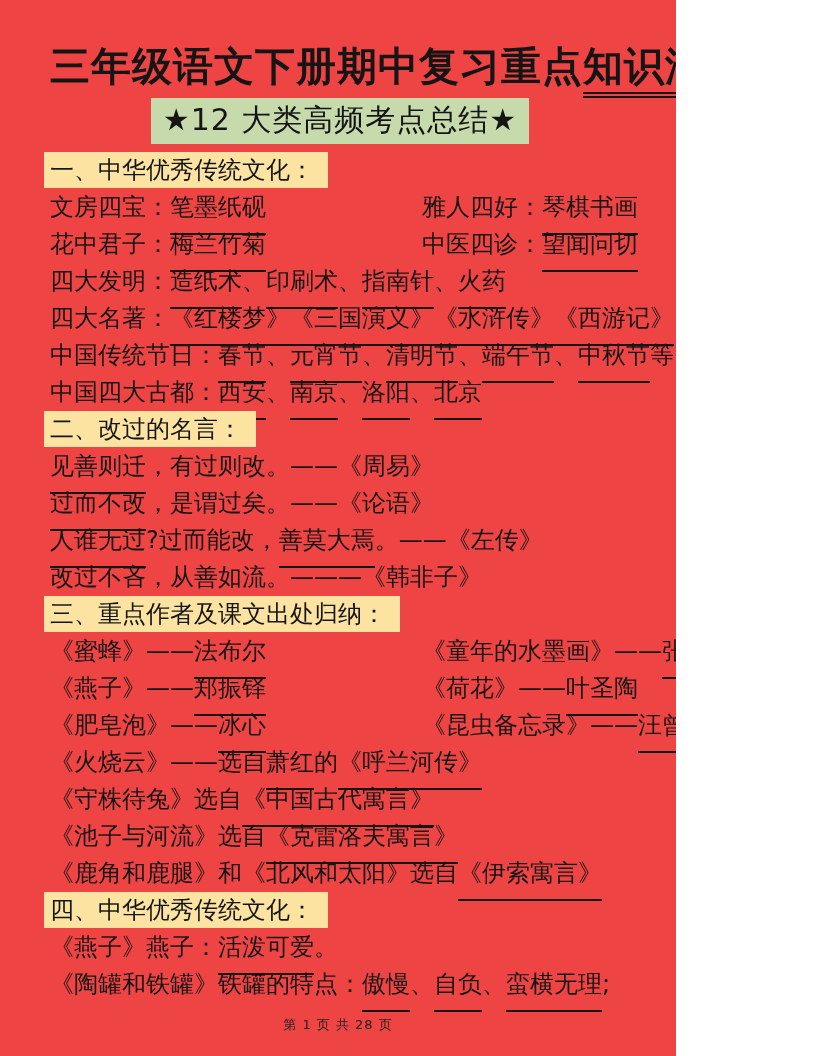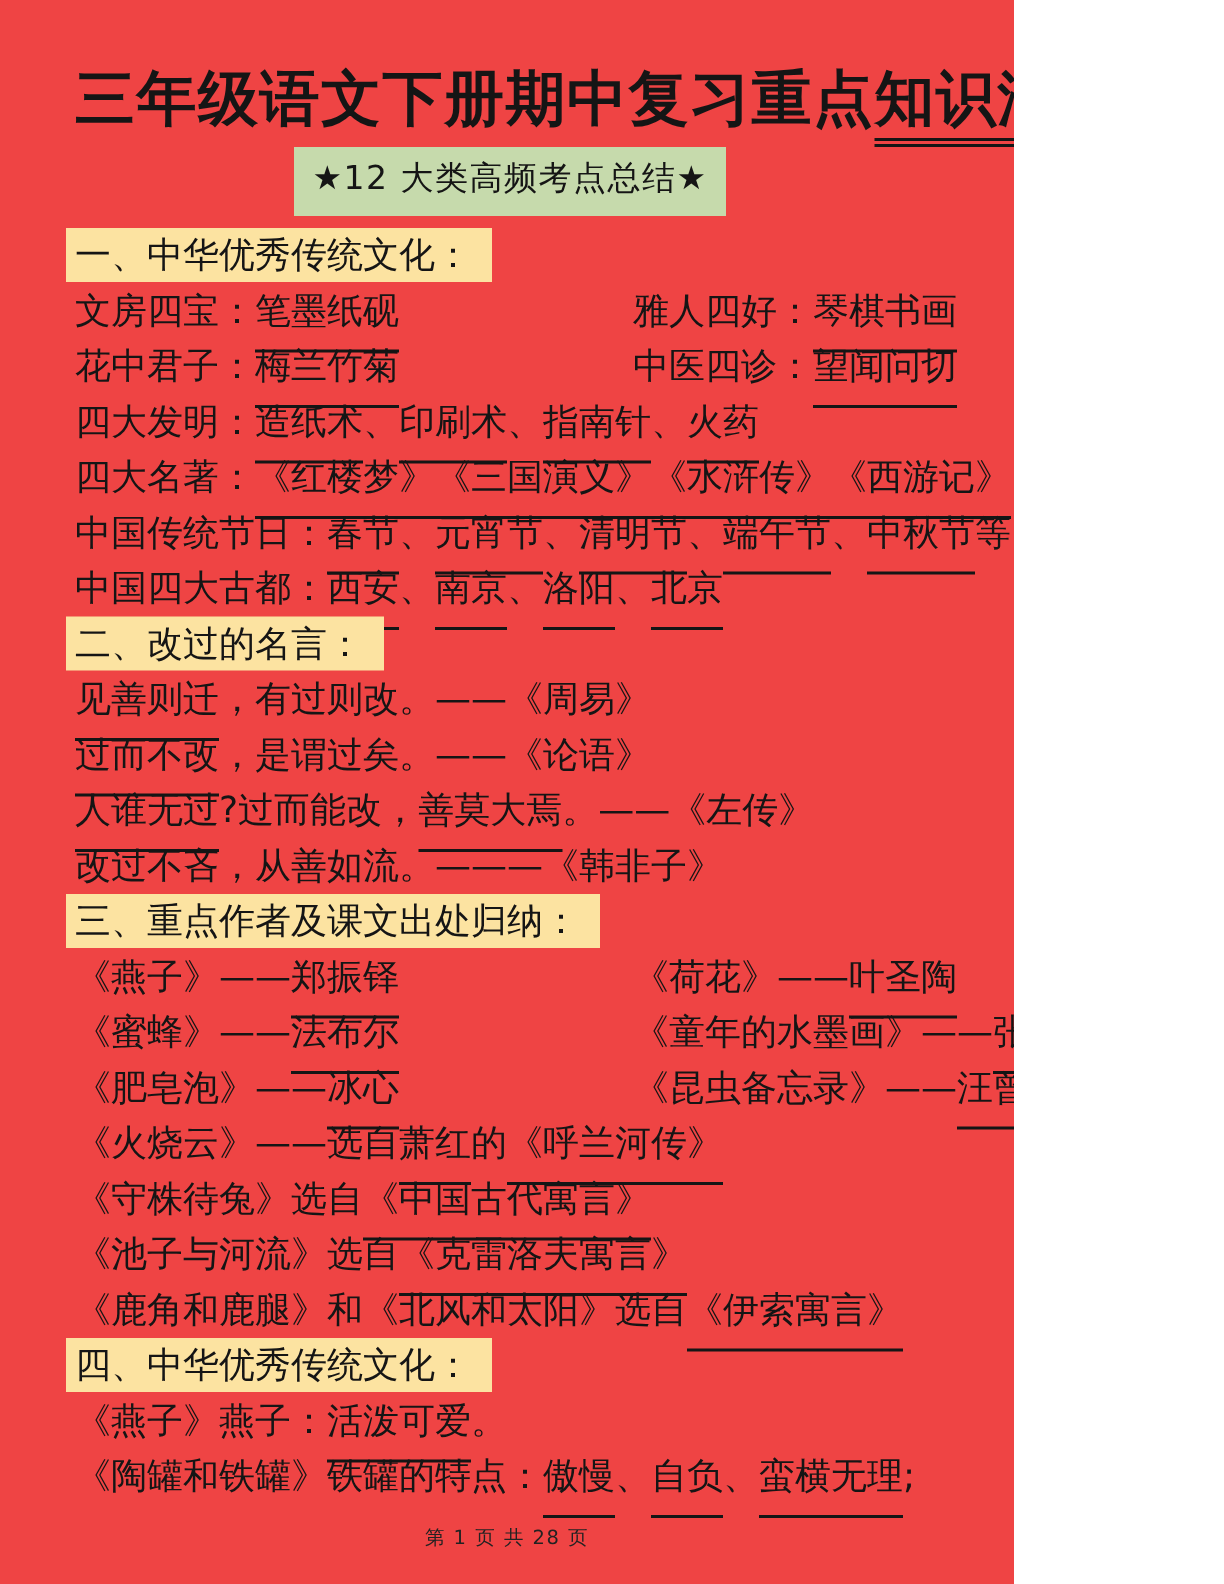--- a/index.html
+++ b/index.html
@@ -16,21 +16,21 @@
   .page{position:relative;width:676px;height:1056px;overflow:hidden;background:#ef4444;}
   .content{padding:40px 46px 0 50px;}
   .title{
     margin:0;text-align:center;font-size:40px;font-weight:700;
     line-height:52px;letter-spacing:1px;white-space:nowrap;
   }
   .title .tail{border-bottom:6px double var(--ink);padding-right:14px;padding-bottom:3px;}
   .subtitle-row{text-align:center;margin-top:6px;}
   .subtitle{
     display:inline-block;background:var(--hl-green);
-    font-size:22px;line-height:34px;padding:5px 12px 7px 12px;letter-spacing:1px;
+    font-size:30px;line-height:34px;padding:5px 12px 7px 12px;letter-spacing:1px;
   }
   #doc-body{margin-top:8px;font-size:24px;}
   .row{height:37px;line-height:37px;white-space:nowrap;}
   .heading-hl{background:var(--hl-yellow);padding:4px 14px 4px 6px;margin-left:-6px;text-align:center;}
   .cols{display:flex;}
   .col-left{flex:0 0 372px;width:372px;}
   .col-right{flex:1;}
   .u{border-bottom:2px solid var(--ink);padding-bottom:12px;}
   .footer{
     position:absolute;left:0;right:0;bottom:22px;text-align:center;
@@ -60,26 +60,26 @@
         <div class="row"><span>四大名著：</span><span class="u">《红楼梦》《三国演义》《水浒传》《西游记》</span></div>
         <div class="row"><span>中国传统节日：</span><span class="u">春节</span><span>、</span><span class="u">元宵节</span><span>、</span><span class="u">清明节</span><span>、</span><span class="u">端午节</span><span>、</span><span class="u">中秋节</span><span>等</span></div>
         <div class="row"><span>中国四大古都：</span><span class="u">西安</span><span>、</span><span class="u">南京</span><span>、</span><span class="u">洛阳</span><span>、</span><span class="u">北京</span></div>
         <div class="row"><span class="heading-hl">二、改过的名言：</span></div>
         <div class="row"><span class="u">见善则迁</span><span>，有过则改。——《周易》</span></div>
         <div class="row"><span class="u">过而不改</span><span>，是谓过矣。——《论语》</span></div>
         <div class="row"><span class="u">人谁无过</span><span>?过而能改，</span><span class="u">善莫大焉</span><span>。——《左传》</span></div>
         <div class="row"><span class="u">改过不吝</span><span>，从善如流。———《韩非子》</span></div>
         <div class="row"><span class="heading-hl">三、重点作者及课文出处归纳：</span></div>
         <div class="row cols">
+          <span class="col-left"><span>《蜜蜂》——</span><span class="u">法布尔</span></span>
+          <span class="col-right"><span>《童年的水墨画》——</span><span class="u">张继楼</span></span>
+        </div>
+        <div class="row cols">
           <span class="col-left"><span>《燕子》——</span><span class="u">郑振铎</span></span>
           <span class="col-right"><span>《荷花》——</span><span class="u">叶圣陶</span></span>
-        </div>
-        <div class="row cols">
-          <span class="col-left"><span>《蜜蜂》——</span><span class="u">法布尔</span></span>
-          <span class="col-right"><span>《童年的水墨画》——</span><span class="u">张继楼</span></span>
         </div>
         <div class="row cols">
           <span class="col-left"><span>《肥皂泡》——</span><span class="u">冰心</span></span>
           <span class="col-right"><span>《昆虫备忘录》——</span><span class="u">汪曾祺</span></span>
         </div>
         <div class="row"><span>《火烧云》——选自</span><span class="u">萧红</span><span>的</span><span class="u">《呼兰河传》</span></div>
         <div class="row"><span>《守株待兔》选自</span><span class="u">《中国古代寓言》</span></div>
         <div class="row"><span>《池子与河流》选自</span><span class="u">《克雷洛夫寓言》</span></div>
         <div class="row"><span>《鹿角和鹿腿》和《北风和太阳》选自</span><span class="u">《伊索寓言》</span></div>
         <div class="row"><span class="heading-hl">四、中华优秀传统文化：</span></div>

